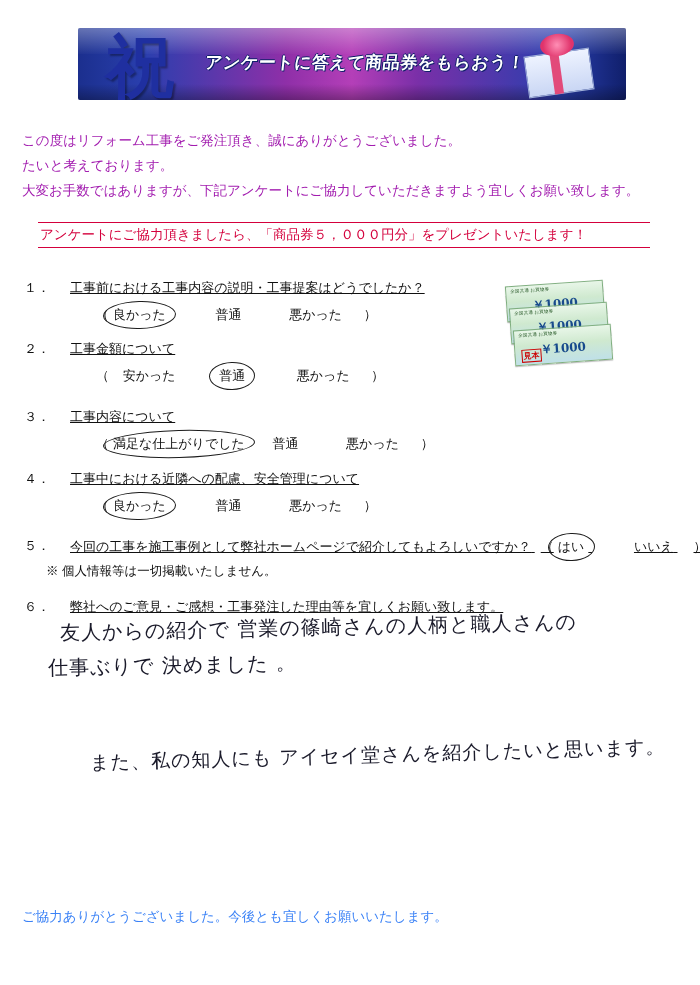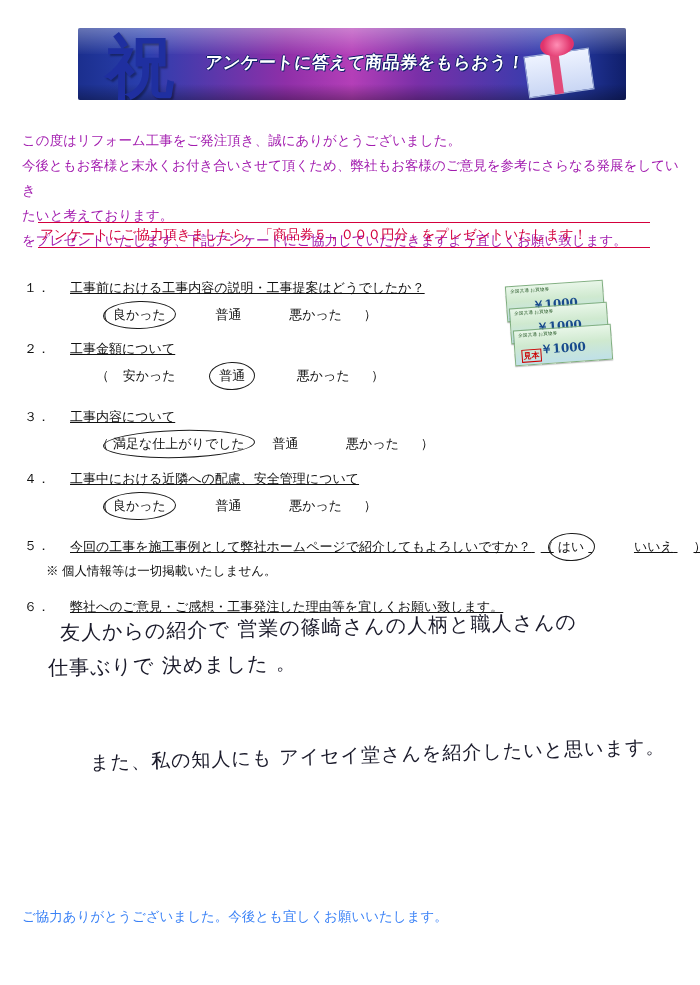--- a/index.html
+++ b/index.html
@@ -249,23 +249,22 @@
   <div class="gift">
     <div class="box"></div>
     <div class="ribbon-v"></div>
     <div class="bow"></div>
   </div>
   <div class="banner-title">アンケートに答えて商品券をもらおう！</div>
 </div>
 
 <div class="intro">
   <p>この度はリフォーム工事をご発注頂き、誠にありがとうございました。</p>
-  <p>今後ともお客様と末永くお付き合いさせて頂くため、弊社もお客様のご意見を参考にさらなる発展をしていき</p>
   <p>たいと考えております。</p>
-  <p>をプレゼントいたします、下記アンケートにご協力していただきますよう宜しくお願い致します。</p>
+  <p>大変お手数ではありますが、下記アンケートにご協力していただきますよう宜しくお願い致します。</p>
 </div>
 
 <div class="highlight-line">アンケートにご協力頂きましたら、「商品券５，０００円分」をプレゼントいたします！</div>
 
 <div class="vouchers">
   <div class="voucher v1">
     <span class="vtop">全国共通 お買物券</span>
     <span class="vamt">￥1000</span>
     <span class="vbot">商品券</span>
   </div>

